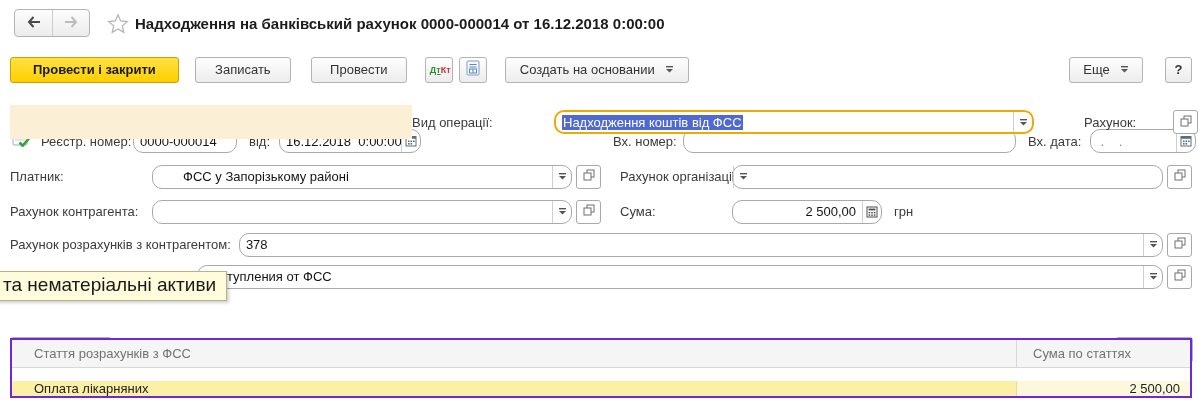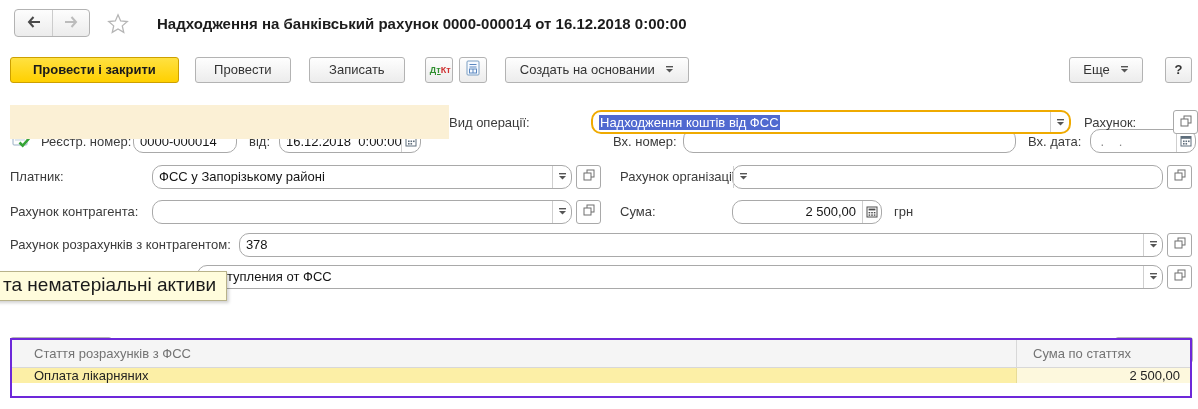--- a/index.html
+++ b/index.html
@@ -12,21 +12,21 @@
   .lbl{color:#3b3b3b;white-space:nowrap;}
 
   
   .header{top:6px;height:34px;left:14px;right:10px;}
   .nav-group{display:flex;border:1px solid #b3b3b3;border-radius:4px;overflow:hidden;
     background:linear-gradient(#fdfdfd,#ececec);height:26px;}
   .nav-btn{width:37px;height:26px;border:none;background:transparent;display:flex;
     align-items:center;justify-content:center;cursor:pointer;padding:0;}
   .nav-btn + .nav-btn{border-left:1px solid #cccccc;}
   .star{margin-left:17px;display:flex;align-items:center;cursor:pointer;}
-  .title{margin-left:28px;font-size:15px;font-weight:bold;color:#1c1c1c;white-space:nowrap;text-align:center;}
+  .title{margin-left:6px;font-size:15px;font-weight:bold;color:#1c1c1c;white-space:nowrap;text-align:center;}
 
   
   .toolbar{top:56px;height:27px;left:10px;right:6px;display:flex;align-items:center;}
   .btn{height:26px;padding:0 14px;border:1px solid #b3b3b3;border-radius:3px;
     background:linear-gradient(#fefefe,#ececec);font-size:13px;color:#333;
     display:inline-flex;align-items:center;justify-content:center;cursor:pointer;
     font-family:inherit;white-space:nowrap;box-sizing:border-box;}
   .btn-yellow{background:linear-gradient(#ffe141,#ffd000);border-color:#cda000;
     font-weight:bold;padding:0 22px;color:#1a1a1a;}
   .icon-btn{width:28px;padding:0;}
@@ -59,32 +59,32 @@
   .rC{top:160px;height:33px;}
   .rD{top:195px;height:33px;}
   .rE{top:229px;height:31px;}
   .rF{top:261px;height:31px;}
   .rG{top:299px;height:27px;margin-top:37px;}
 
   .pl10{padding-left:10px;} .pl12{padding-left:12px;}
   .w142{width:142px;flex:none;}
   .f-op{width:480px;flex:none;}
   .sp13{width:13px;flex:none;}
-  .w85{width:85px;flex:none;}
+  .w85{width:85px;flex:none;margin-left:37px;}
   .f-acct{width:92px;flex:none;}
   .posted{margin-right:10px;display:flex;align-items:center;flex:none;}
   .w92{width:92px;flex:none;}
   .f-reg{width:104px;flex:none;margin-right:12px;}
   .w30{width:30px;flex:none;}
   .f-date{width:142px;flex:none;}
   .lbl-vhn{margin-left:192px;width:70px;flex:none;}
   .f-vhn{flex:1;margin-right:12px;}
   .w62{width:62px;flex:none;}
   .f-vhd{width:106px;flex:none;margin-right:2px;}
-  .f-left{width:420px;flex:none;}
+  .f-left{width:420px;flex:none;padding-left:24px;}
   .lblR{margin-left:19px;width:112px;flex:none;}
   .f-grow{flex:1;}
   .mr6e{margin-right:6px;}
   .f-sum{width:150px;flex:none;}
   .uah{margin-left:12px;color:#3b3b3b;}
   .lbl-auto{margin-right:8px;flex:none;}
 
   
   .tooltip{position:absolute;left:-8px;top:271px;z-index:30;
     background:#fffcdc;border:1px solid #b8b28a;padding:2px 10px 4px;
@@ -96,21 +96,21 @@
   .rG .toolbar-right{margin-right:5px;}
 
   
   .table{position:absolute;left:10px;top:338px;width:1182px;border:2px solid #6d28d9;
     box-sizing:border-box;background:#fff;}
   .thead{display:flex;height:27px;background:#f5f5f5;border-bottom:1px solid #d8d8d8;
     align-items:stretch;color:#737373;}
   .th1{width:1005px;flex:none;padding-left:22px;box-sizing:border-box;
     border-right:1px solid #d8d8d8;display:flex;align-items:center;}
   .th2{flex:1;padding-left:16px;display:flex;align-items:center;}
-  .trow{display:flex;height:28px;align-items:flex-start;cursor:pointer;}
+  .trow{display:flex;height:28px;align-items:flex-end;cursor:pointer;}
   .td1{width:1005px;flex:none;background:#fcefa6;display:flex;align-items:center;
     padding-left:22px;box-sizing:border-box;border-right:1px solid #e8dc96;color:#222;}
   .td2{flex:1;background:#fdf8dd;display:flex;align-items:center;justify-content:flex-end;
     padding-right:10px;color:#222;}
 </style>
 </head>
 <body>
 
 <div>
 
@@ -134,22 +134,22 @@
     <span class="star">
       <svg width="22" height="21" viewBox="0 0 24 23">
           <path d="M12 2 L14.9 8.7 L22.2 9.3 L16.7 14.1 L18.3 21.2 L12 17.4 L5.7 21.2 L7.3 14.1 L1.8 9.3 L9.1 8.7 Z" fill="#ffffff" stroke="#b5b5b5" stroke-width="1.4"></path>
         </svg>
     </span>
     <div class="title">Надходження на банківський рахунок 0000-000014 от 16.12.2018 0:00:00</div>
   </div>
 
   <div class="row toolbar">
     <button class="btn btn-yellow mr16">Провести і закрити</button>
+    <button class="btn mr20" style="width:96px">Записать</button>
     <button class="btn mr18" style="width:96px">Провести</button>
-    <button class="btn mr20" style="width:96px">Записать</button>
     <button class="btn icon-btn mr6">
       <span class="dtkt">
         <span class="dt">Дт</span>
           <span class="kt">Кт</span>
       </span>
     </button>
     <button class="btn icon-btn mr18">
       <span>
         <svg width="14" height="16" viewBox="0 0 14 16">
           <rect x="1" y="1" width="12" height="14" rx="1" fill="#f6faff" stroke="#7a9ec3"></rect>

